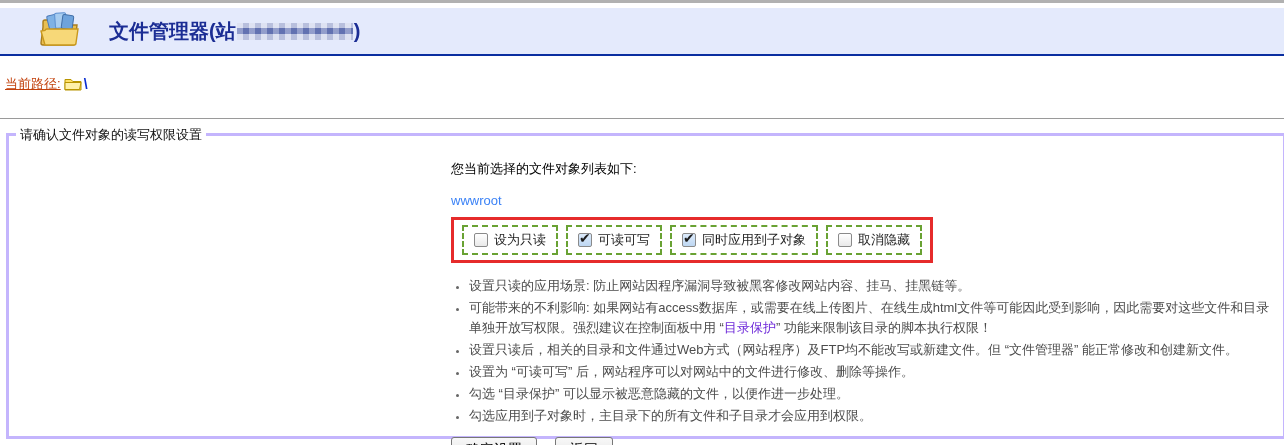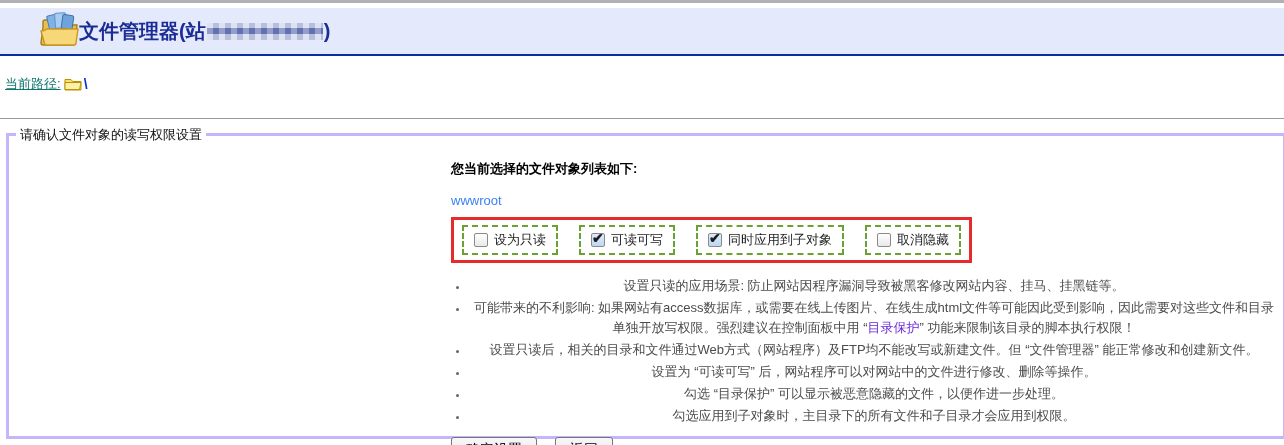--- a/index.html
+++ b/index.html
@@ -12,36 +12,37 @@
   }
   .top-gray-line { height:3px; background:#b1b1b1; }
   .header {
     margin-top:5px; height:48px;
     background:#e4eafc;
     border-bottom:2px solid #0a2ea0;
     display:flex; align-items:center;
   }
   .header-icon { margin-left:37px; flex:0 0 auto; }
   .page-title {
+    margin-left:30px;
     font-size:20px; font-weight:bold; color:#1b2d94;
     display:flex; align-items:center; white-space:nowrap;
   }
   .redacted-block {
     display:inline-block; width:116px; height:17px; margin:0 1px;
     background-color:#9fa9cf;
     background-image:
       repeating-linear-gradient(0deg, rgba(255,255,255,.45) 0 6px, rgba(35,55,140,.30) 6px 12px),
       repeating-linear-gradient(90deg, rgba(230,235,255,.50) 0 6px, rgba(70,90,170,.38) 6px 12px);
   }
   .path-row {
     margin:19px 0 0 5px;
     display:flex; align-items:center;
     font-size:13px;
   }
-  .path-link { color:#0f766e; text-decoration:underline; cursor:pointer; }
+  .path-link { color:#c2410c; text-decoration:underline; cursor:pointer; }
   .path-folder { margin:0 2px 0 3px; display:inline-flex; }
   .path-sep { color:#0b2fd0; font-weight:bold; font-size:14px; }
   .divider {
     margin-top:25px;
     border:none; border-top:1px solid #9a9a9a; height:0;
   }
   fieldset.perm-panel {
     margin:3px 6px 0 6px;
     height:313px;
     border:3px solid #c4b5fd;
@@ -49,27 +50,27 @@
   }
   fieldset.perm-panel legend {
     margin-left:7px; padding:0 4px;
     font-size:13px; color:#111;
   }
   .panel-content {
     margin-left:442px;
     width:832px;
     padding-top:16px;
   }
-  .list-heading { font-weight:bold; font-size:13px; color:#000; }
+  .list-heading { font-weight:normal; font-size:13px; color:#000; }
   .selected-object { margin-top:15px; font-size:13px; color:#3b82f6; }
   .options-redbox {
     margin-top:9px;
     border:3px solid #e62b2b;
     display:inline-flex; align-items:flex-start;
-    gap:21px; padding:5px 8px;font-family:Liberation Serif, serif;
+    gap:8px; padding:5px 8px;
   }
   .option-item {
     border:2px dashed #69a233;
     padding:4px 10px;
     display:flex; align-items:center;
     font-size:13px; color:#1e1e1e;
     cursor:pointer; white-space:nowrap;
   }
   .cb {
     width:14px; height:14px; flex:0 0 auto;
@@ -78,21 +79,21 @@
     display:inline-block; position:relative; margin-right:6px;
   }
   .cb.checked { background:linear-gradient(#ddebfb,#bed7f2); }
   .cb.checked::after {
     content:"\2714";
     position:absolute; top:-4px; left:0;
     font-size:14px; font-weight:bold; color:#1c1c1c;
   }
   ul.notes {
     margin:13px 4px 0 0; padding:0 0 0 18px;
-    color:#4c4c4c; font-size:13px;text-align:center;
+    color:#4c4c4c; font-size:13px;
   }
   ul.notes li { line-height:20px; margin-bottom:2px; }
   ul.notes li::marker { color:#666; font-size:11px; }
   .red-text { color:#6d28d9; }
   .btn-row { margin-top:11px; display:flex; gap:18px; }
   .btn {
     font-family:inherit; font-size:14px; color:#000;
     background:linear-gradient(#f8f8f8,#e1e1e1);
     border:1px solid #777; border-radius:3px;
     padding:3px 14px; height:27px; cursor:pointer;

